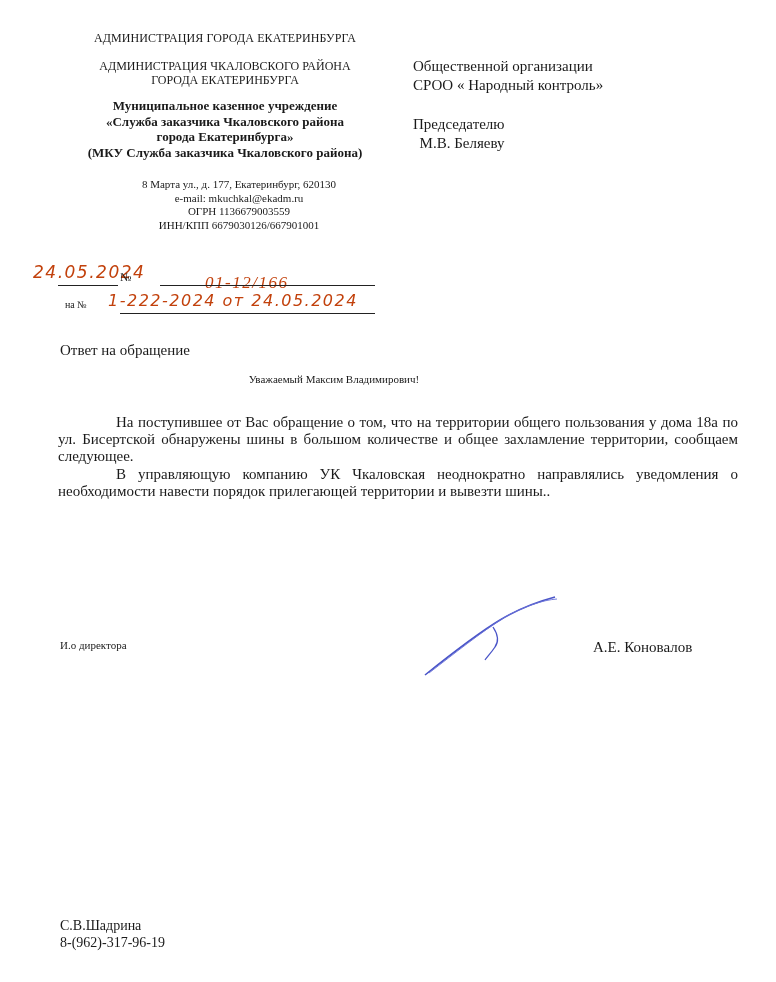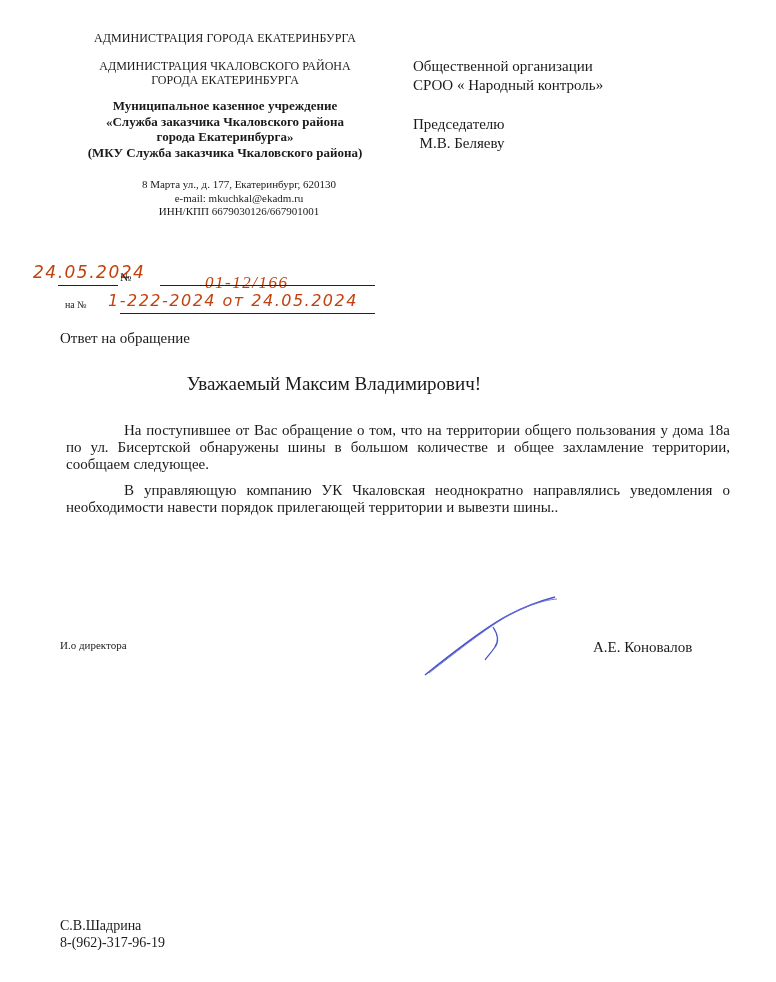--- a/index.html
+++ b/index.html
@@ -17,25 +17,25 @@
   .addressee { left: 413px; top: 115px; font-size: 15px; line-height: 18.5px; text-align: right; }
 
   .hand { color: #c2410c; font-family: "DejaVu Sans", sans-serif; font-style: italic; letter-spacing: 1.5px; }
   .date-hand { left: 33px; top: 262px; font-size: 17px; }
   .num-label { left: 120px; top: 270px; font-size: 12px; }
   .num-hand { left: 205px; top: 273px; font-size: 17px; font-family: Liberation Serif, serif; }
   .line { position: absolute; height: 1px; background: #222; }
   .ref-label { left: 65px; top: 299px; font-size: 10px; }
   .ref-hand { left: 108px; top: 291px; font-size: 16px; }
 
-  .subject { left: 60px; top: 330px; font-size: 15px; }
-  .greeting { left: 0; width: 628px; top: 373px; font-size: 19px; text-align: center; padding-left: 40px; box-sizing: border-box; }
+  .subject { left: 60px; top: 342px; font-size: 15px; }
+  .greeting { left: 0; width: 628px; top: 373px; font-size: 11px; text-align: center; padding-left: 40px; box-sizing: border-box; }
 
   .body-text { left: 58px; top: 414px; width: 680px; font-size: 15px; line-height: 17.2px; text-align: justify; }
-  .body-text p { margin: 8px; text-indent: 58px; }
+  .body-text p { margin: 0; text-indent: 58px; }
 
   .sig-title { left: 60px; top: 639px; font-size: 11px; }
   .sig-name { left: 593px; top: 639px; font-size: 15px; }
   .signature { left: 415px; top: 595px; width: 150px; height: 85px; }
 
   .executor { left: 60px; top: 917px; font-size: 14px; line-height: 17px; }
 </style>
 </head>
 <body>
 
@@ -46,20 +46,21 @@
 </div>
 <div class="abs hdr3 center">
   <div>Муниципальное казенное учреждение</div>
   <div>«Служба заказчика Чкаловского района</div>
   <div>города Екатеринбурга»</div>
   <div>(МКУ Служба заказчика Чкаловского района)</div>
 </div>
 <div class="abs contacts center">
   <div>8 Марта ул., д. 177, Екатеринбург, 620130</div>
   <div>e-mail: mkuchkal@ekadm.ru</div>
+  <div>ОГРН  1136679003559</div>
   <div>ИНН/КПП  6679030126/667901001</div>
 </div>
 
 <div class="abs recipient">
   <div>Общественной организации</div>
   <div>СРОО « Народный контроль»</div>
 </div>
 <div class="abs addressee">
   <div>Председателю</div>
   <div>М.В. Беляеву</div>

